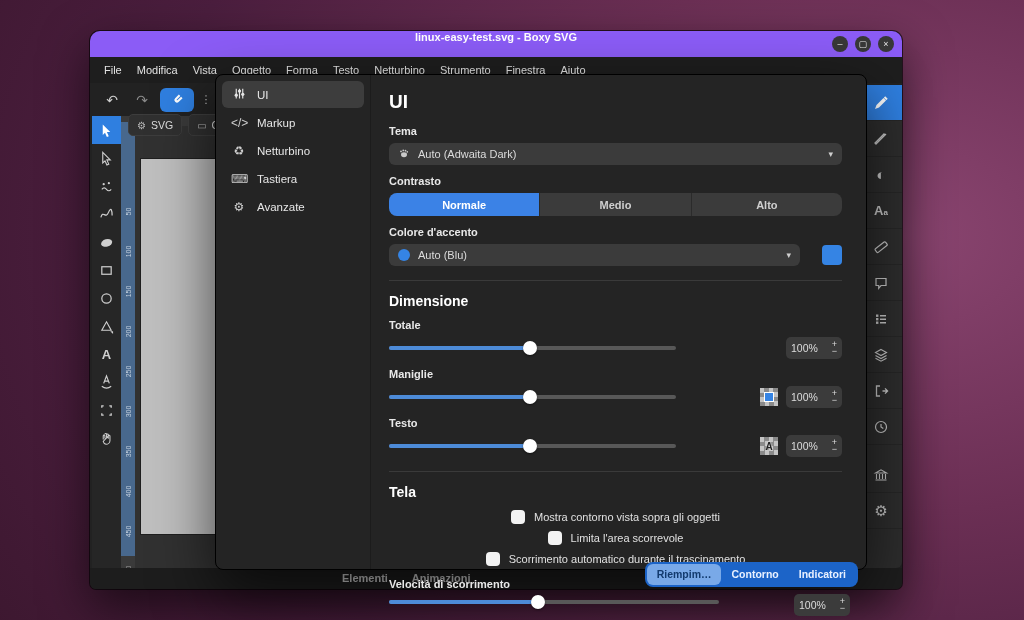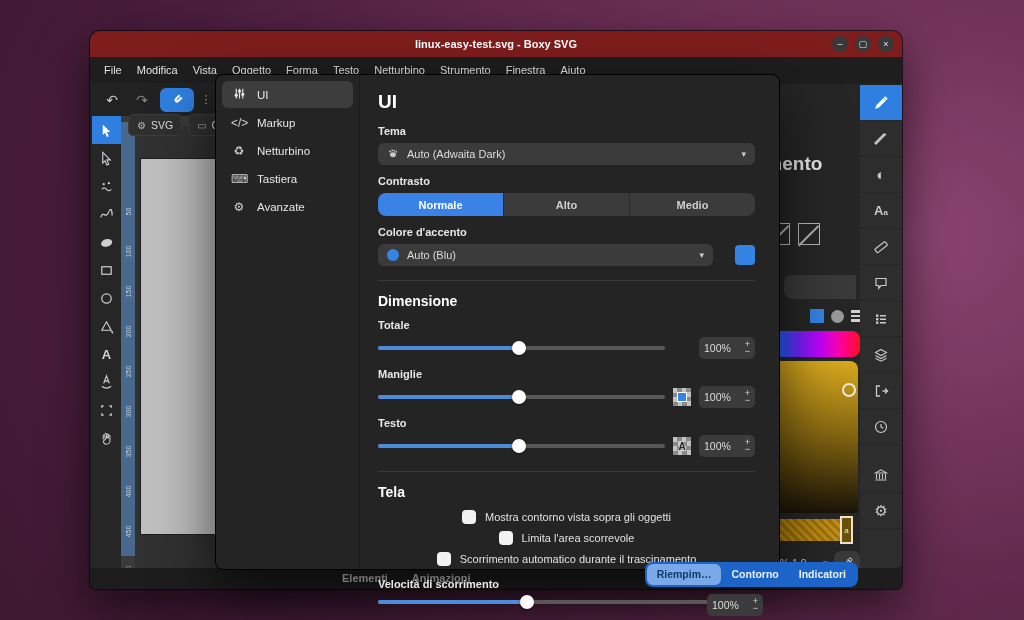--- a/index.html
+++ b/index.html
@@ -6,22 +6,22 @@
   html,body { width:1024px; height:620px; overflow:hidden; }
   body { font-family:"Liberation Sans", sans-serif; }
 
   .desktop { position:relative; width:1024px; height:620px;
     background: radial-gradient(120% 140% at 88% 38%, #8a4570 0%, #6b2f54 32%, #4b1e3e 62%, #351428 100%); }
 
   
   .window { position:absolute; left:90px; top:31px; width:812px; height:558px;
     background:#222; border-radius:10px 10px 6px 6px; box-shadow:0 18px 48px rgba(0,0,0,.6), 0 0 0 1px rgba(0,0,0,.6); }
 
-  .titlebar { position:absolute; left:0; top:0; width:100%; height:26px; background:#7f1d1d;
-    border-radius:10px 10px 0 0; display:flex; align-items:center; justify-content:center; }
+  .titlebar { position:absolute; left:0; top:0; width:100%; height:26px; background:#8b5cf6;
+    border-radius:10px 10px 0 0; display:flex; align-items:flex-start; justify-content:center; }
   .titlebar .title { font-size:11px; font-weight:bold; color:#fff; }
   .win-controls { position:absolute; right:8px; top:5px; display:flex; gap:7px; }
   .win-btn { width:16px; height:16px; border-radius:50%; background:#383838; color:#e6e6e6;
     font-size:9px; line-height:16px; text-align:center; }
 
   .menubar { position:absolute; left:0; top:26px; width:100%; height:26px; background:#1e1e1e;
     display:flex; align-items:center; gap:15px; padding:0 14px; }
   .menu-item { font-size:11px; color:#e4e4e4; }
 
   .toolbar { position:absolute; left:0; top:52px; width:100%; height:33px; background:#222;
@@ -102,21 +102,21 @@
   .bottombar { position:absolute; left:0; bottom:0; width:100%; height:21px; background:#1d1d1d; border-radius:0 0 6px 6px;
     display:flex; align-items:center; }
   .btab { font-size:11px; font-weight:bold; color:#cfcfcf; padding:0 12px; height:21px; line-height:21px; }
   .btab:first-child { margin-left:240px; }
   .bluetabs { position:absolute; right:44px; bottom:2px; height:25px; background:#1c64c8; border-radius:8px;
     display:flex; align-items:center; padding:2px; z-index:12; }
   .bluetab { font-size:10.5px; font-weight:bold; color:#e9f1ff; padding:0 10px; height:21px; line-height:21px; border-radius:6px; }
   .bluetab.selected { background:#79a9e8; color:#123a6e; }
 
   
-  .dialog { position:absolute; left:215px; top:74px; width:565px; height:496px; background:#242424;
+  .dialog { position:absolute; left:215px; top:74px; width:652px; height:496px; background:#242424;
     border:1px solid #000; border-radius:8px; box-shadow:0 22px 60px rgba(0,0,0,.65); z-index:10; display:flex; }
   .dlg-side { width:155px; padding:6px; border-right:1px solid #1c1c1c; }
   .dlg-item { height:27px; border-radius:6px; display:flex; align-items:center; gap:10px; padding:0 9px;
     color:#e6e6e6; font-size:11.5px; margin-bottom:1px; }
   .dlg-item.selected { background:#3d3d3d; }
   .dlg-item .dicon { width:16px; text-align:center; color:#cfcfcf; font-size:12px; }
   .dlg-main { flex:1; padding:16px 24px 0 18px; position:relative; }
 
   .h1 { font-size:19px; font-weight:bold; color:#fff; margin-bottom:12px; }
   .flabel { font-size:11px; font-weight:bold; color:#e8e8e8; margin-bottom:6px; }
@@ -447,22 +447,22 @@
             <circle cx="10" cy="3.5" r="1.2" fill="#c9c9c9"></circle>
             <circle cx="12.4" cy="5.2" r="1.1" fill="#c9c9c9"></circle>
           </svg>
         <span>Auto (Adwaita Dark)</span>
         <span class="arrow">▾</span>
       </div>
 
       <div class="flabel">Contrasto</div>
       <div class="segmented">
         <div class="seg selected">Normale</div>
+        <div class="seg">Medio</div>
         <div class="seg">Alto</div>
-        <div class="seg">Medio</div>
       </div>
 
       <div class="flabel">Colore d'accento</div>
       <div class="accent-row">
         <div class="select">
           <span class="accent-dot"></span>
           <span>Auto (Blu)</span>
           <span class="arrow">▾</span>
         </div>
         <div class="accent-swatch"></div>

